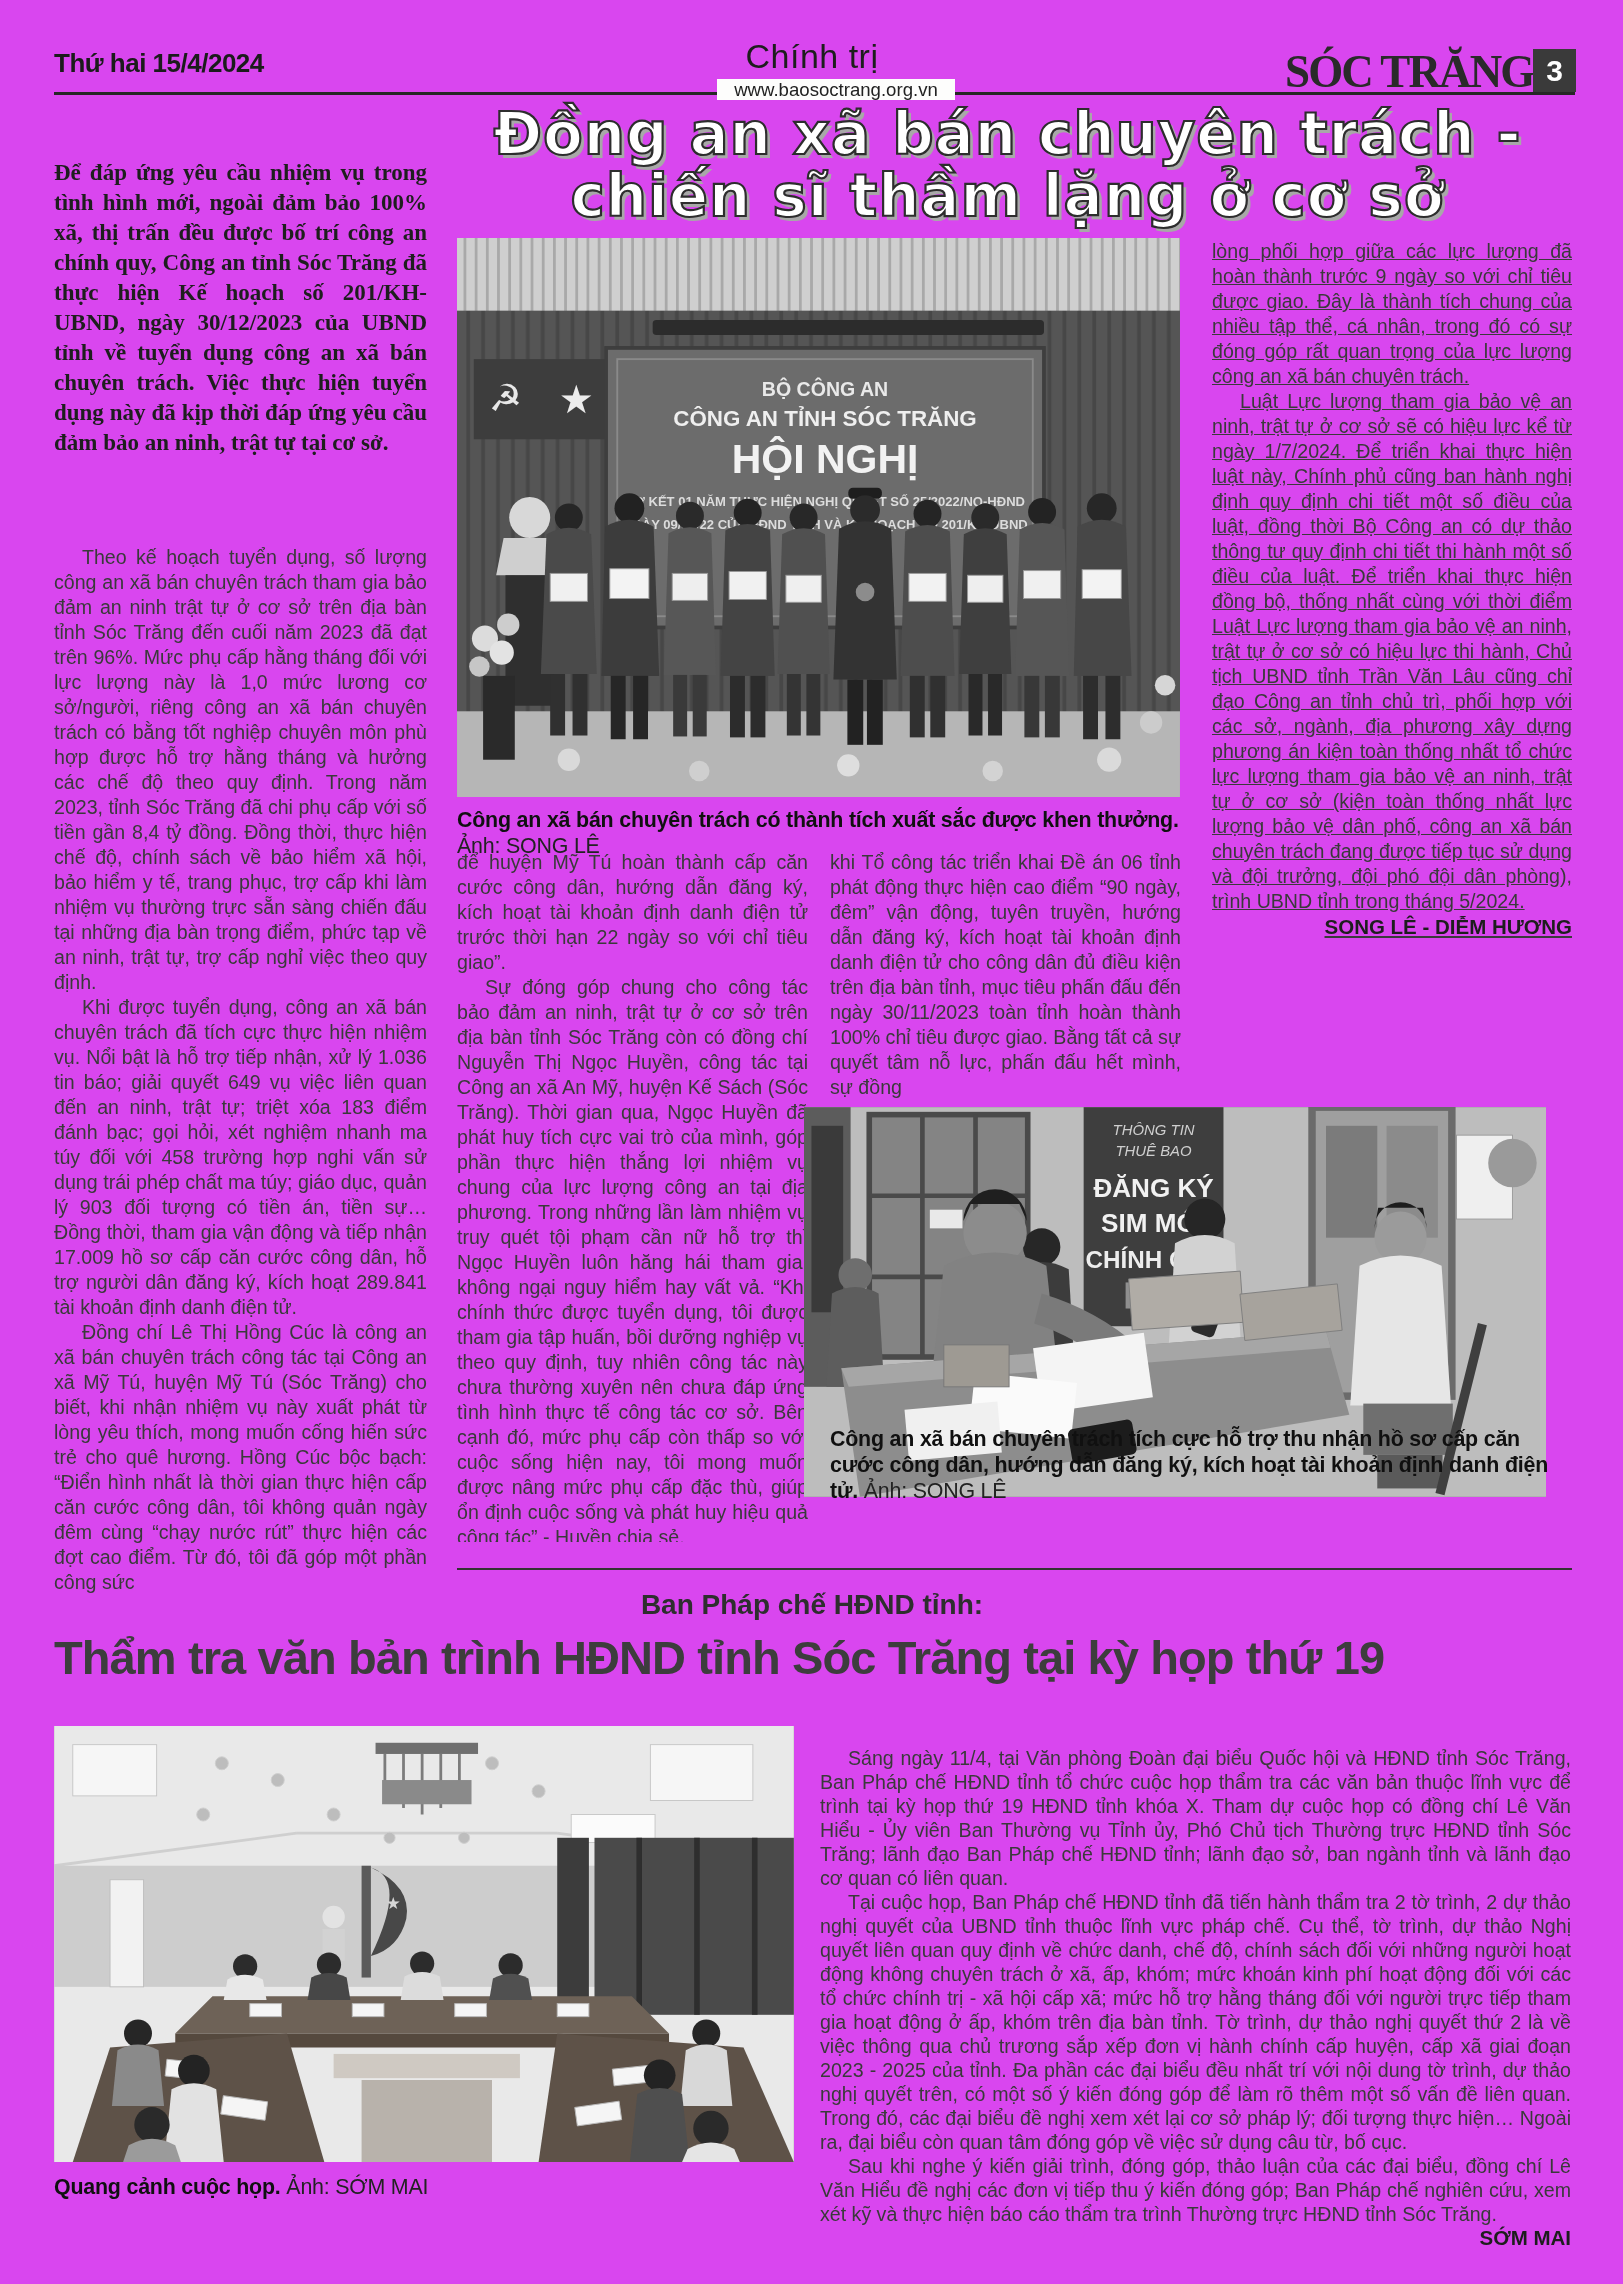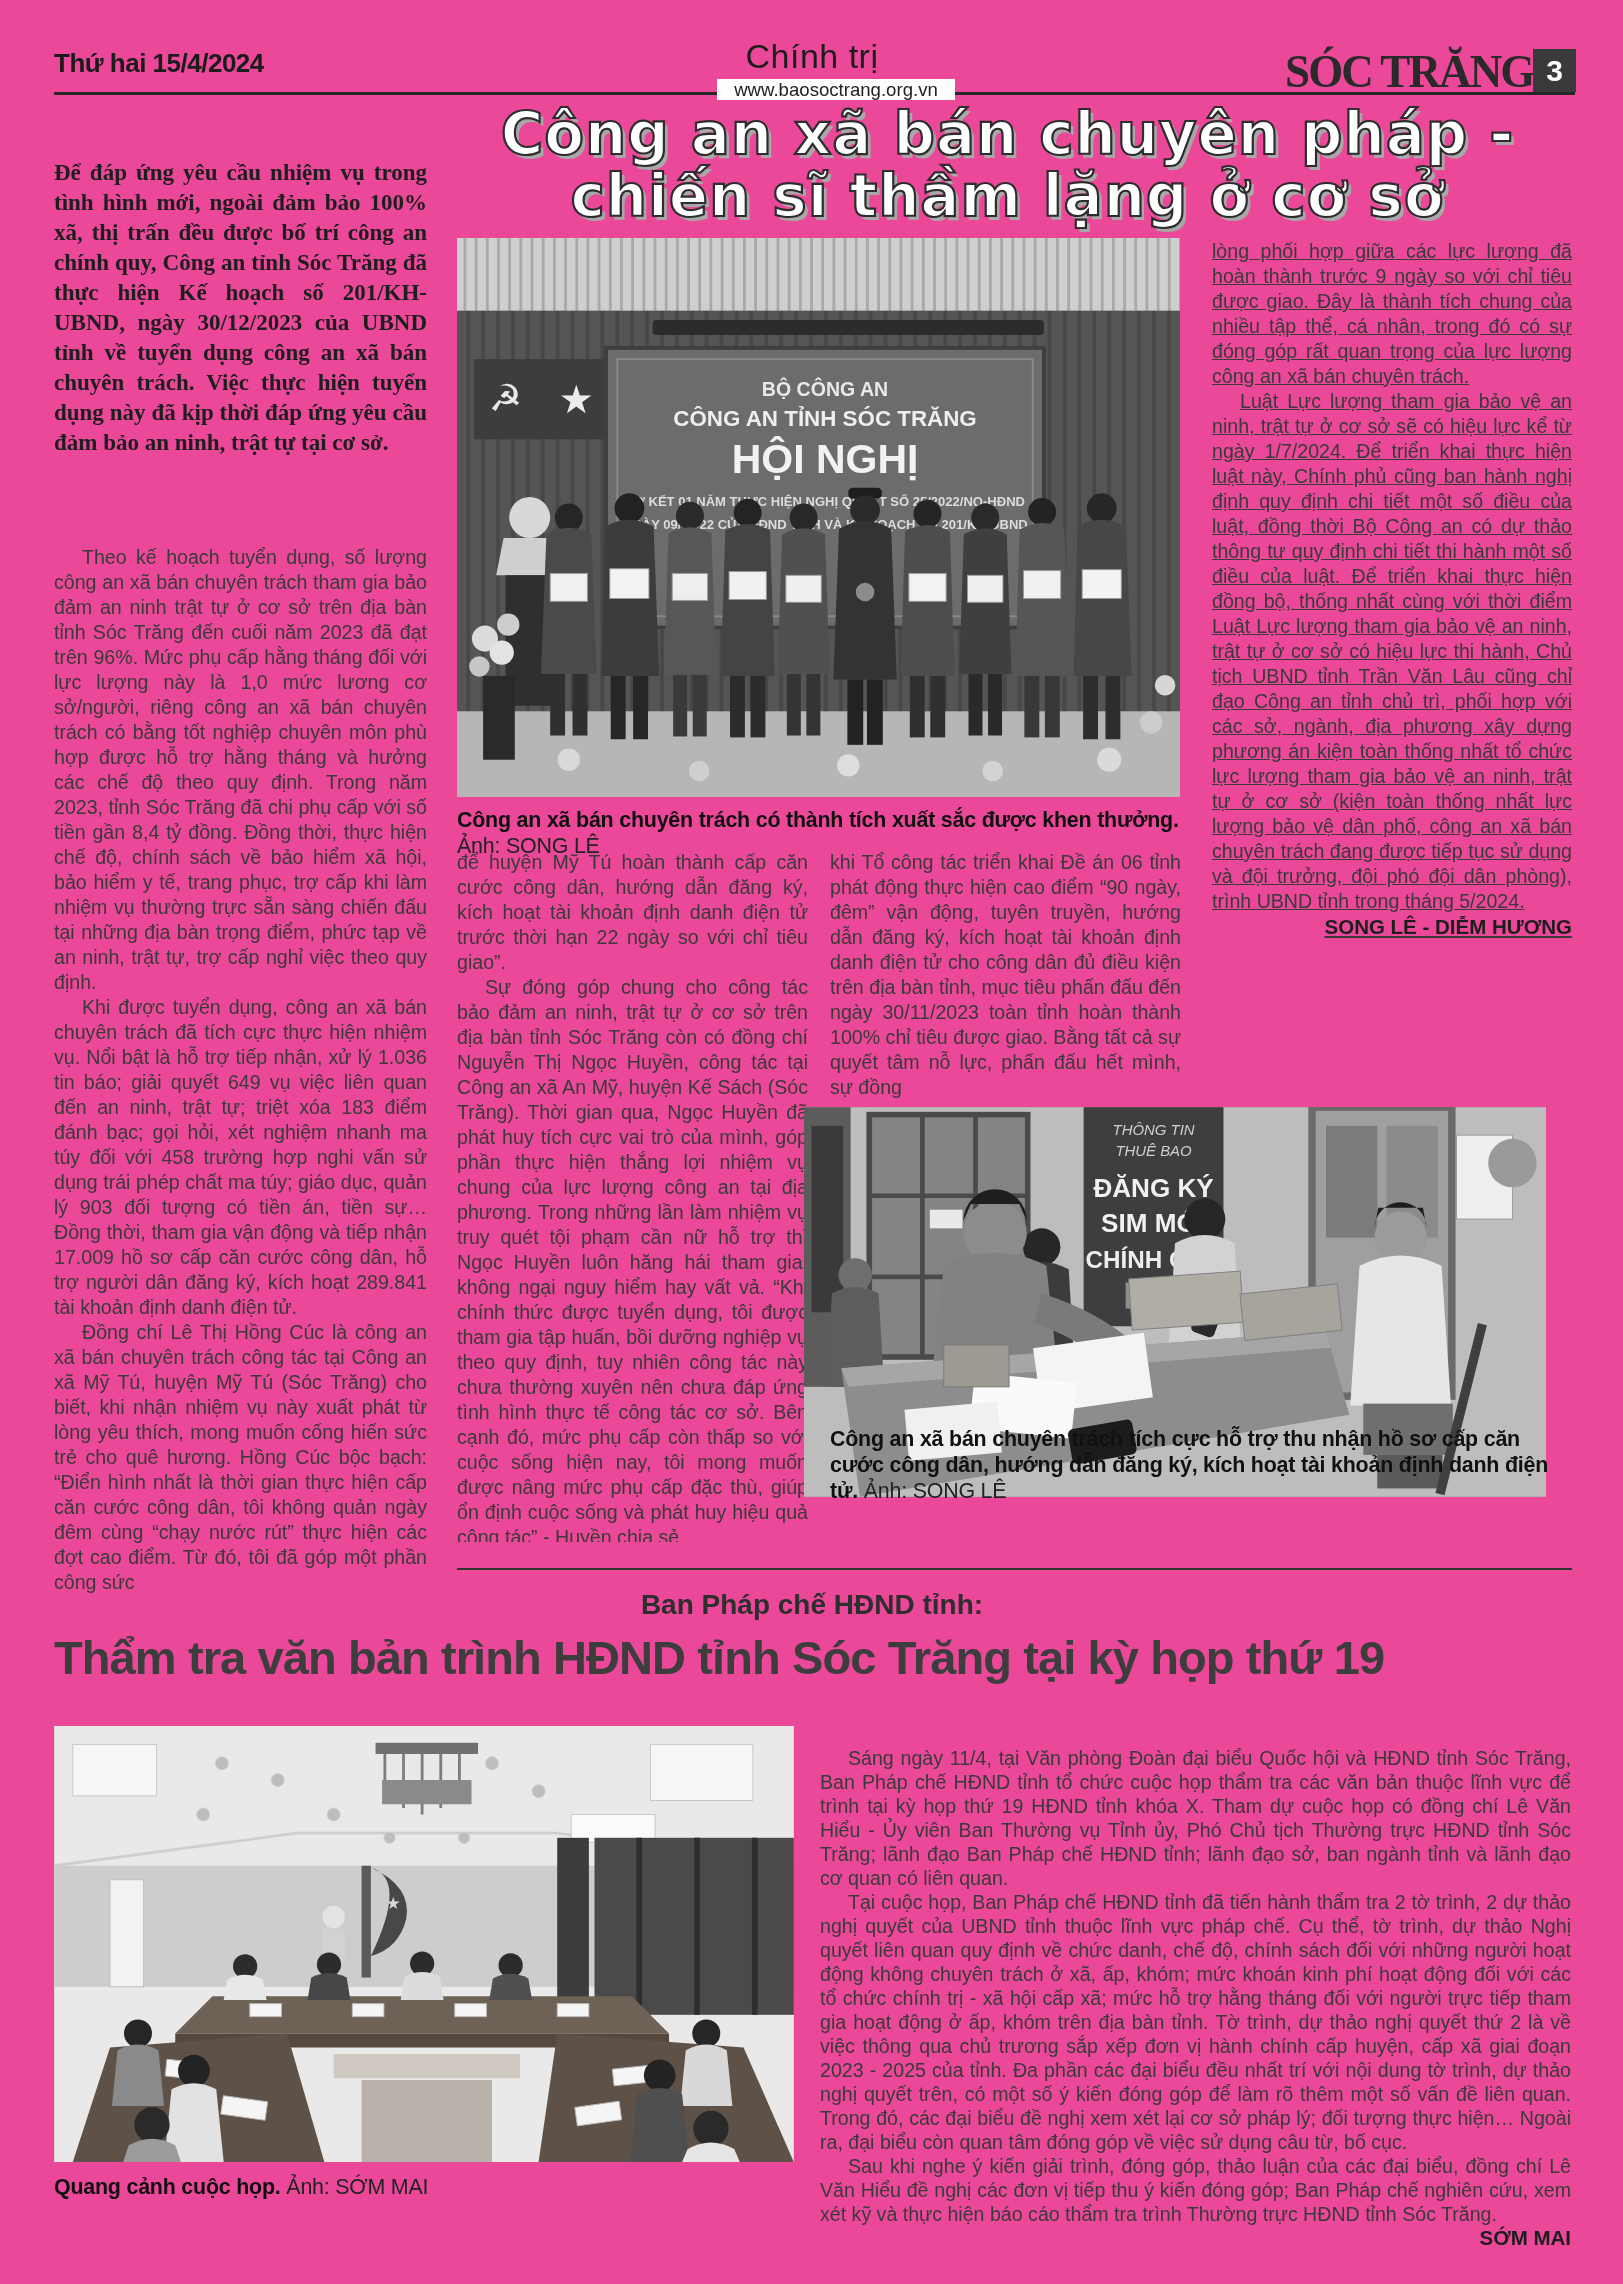--- a/index.html
+++ b/index.html
@@ -1,18 +1,18 @@
 <!DOCTYPE html>
 <html style="font-size:15px"><head>
 <meta charset="utf-8">
 <style>
   html,body { margin:0; padding:0; background:#9a9a9a; }
   .page {
     position:relative; width:1624px; height:2285px; margin:0 auto;
-    background:#ec4899; overflow:hidden;
+    background:#d946ef; overflow:hidden;
     font-family:"Liberation Sans", sans-serif; color:#333;
   }
   .abs { position:absolute; }
 
   
   #date { left:54px; top:48px; font-size:26px; font-weight:bold; color:#1b1b1b; letter-spacing:-0.5px; }
   #section-title { left:0; top:37px; width:1624px; text-align:center; font-size:34px; color:#1d1d1d; letter-spacing:0.5px; }
   #header-rule { left:54px; top:92px; width:1521px; height:2.8px; background:#262626; }
   #site-url { left:0; top:79px; width:1624px; text-align:center;margin-left:24px; }
   #site-url span { background:#fdfdfc; padding:0 17px; font-size:18.6px; color:#222; }
@@ -73,21 +73,21 @@
   <div class="abs" id="header-rule"></div>
   <div class="abs" id="date">Thứ hai 15/4/2024</div>
   <div class="abs" id="section-title">Chính trị</div>
   <div class="abs" id="site-url"><span>www.baosoctrang.org.vn</span></div>
   <div class="abs" id="masthead">SÓC TRĂNG</div>
   <div class="abs" id="page-box">
       <span>3</span>
     </div>
 
   <div class="abs" id="headline1">
-    <div>Công an xã bán chuyên pháp -</div>
+    <div>Đồng an xã bán chuyên trách -</div>
     <div>chiến sĩ thầm lặng ở cơ sở</div>
   </div>
 
   <div class="abs" id="lede">Để đáp ứng yêu cầu nhiệm vụ trong tình hình mới, ngoài đảm bảo 100% xã, thị trấn đều được bố trí công an chính quy, Công an tỉnh Sóc Trăng đã thực hiện Kế hoạch số 201/KH-UBND, ngày 30/12/2023 của UBND tỉnh về tuyển dụng công an xã bán chuyên trách. Việc thực hiện tuyển dụng này đã kịp thời đáp ứng yêu cầu đảm bảo an ninh, trật tự tại cơ sở.</div>
 
   <div class="abs bodycol" id="col1">
     <p>Theo kế hoạch tuyển dụng, số lượng công an xã bán chuyên trách tham gia bảo đảm an ninh trật tự ở cơ sở trên địa bàn tỉnh Sóc Trăng đến cuối năm 2023 đã đạt trên 96%. Mức phụ cấp hằng tháng đối với lực lượng này là 1,0 mức lương cơ sở/người, riêng công an xã bán chuyên trách có bằng tốt nghiệp chuyên môn phù hợp được hỗ trợ hằng tháng và hưởng các chế độ theo quy định. Trong năm 2023, tỉnh Sóc Trăng đã chi phụ cấp với số tiền gần 8,4 tỷ đồng. Đồng thời, thực hiện chế độ, chính sách về bảo hiểm xã hội, bảo hiểm y tế, trang phục, trợ cấp khi làm nhiệm vụ thường trực sẵn sàng chiến đấu tại những địa bàn trọng điểm, phức tạp về an ninh, trật tự, trợ cấp nghỉ việc theo quy định.</p>
     <p>Khi được tuyển dụng, công an xã bán chuyên trách đã tích cực thực hiện nhiệm vụ. Nổi bật là hỗ trợ tiếp nhận, xử lý 1.036 tin báo; giải quyết 649 vụ việc liên quan đến an ninh, trật tự; triệt xóa 183 điểm đánh bạc; gọi hỏi, xét nghiệm nhanh ma túy đối với 458 trường hợp nghi vấn sử dụng trái phép chất ma túy; giáo dục, quản lý 903 đối tượng có tiền án, tiền sự… Đồng thời, tham gia vận động và tiếp nhận 17.009 hồ sơ cấp căn cước công dân, hỗ trợ người dân đăng ký, kích hoạt 289.841 tài khoản định danh điện tử.</p>
     <p>Đồng chí Lê Thị Hồng Cúc là công an xã bán chuyên trách công tác tại Công an xã Mỹ Tú, huyện Mỹ Tú (Sóc Trăng) cho biết, khi nhận nhiệm vụ này xuất phát từ lòng yêu thích, mong muốn cống hiến sức trẻ cho quê hương. Hồng Cúc bộc bạch: “Điển hình nhất là thời gian thực hiện cấp căn cước công dân, tôi không quản ngày đêm cùng “chạy nước rút” thực hiện các đợt cao điểm. Từ đó, tôi đã góp một phần công sức</p>
   </div>

